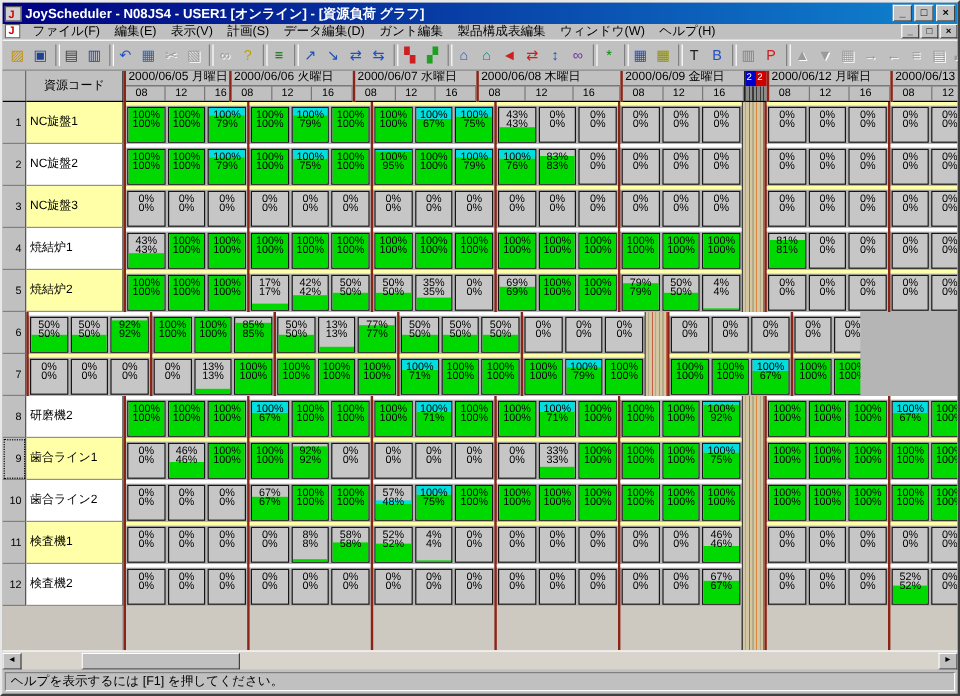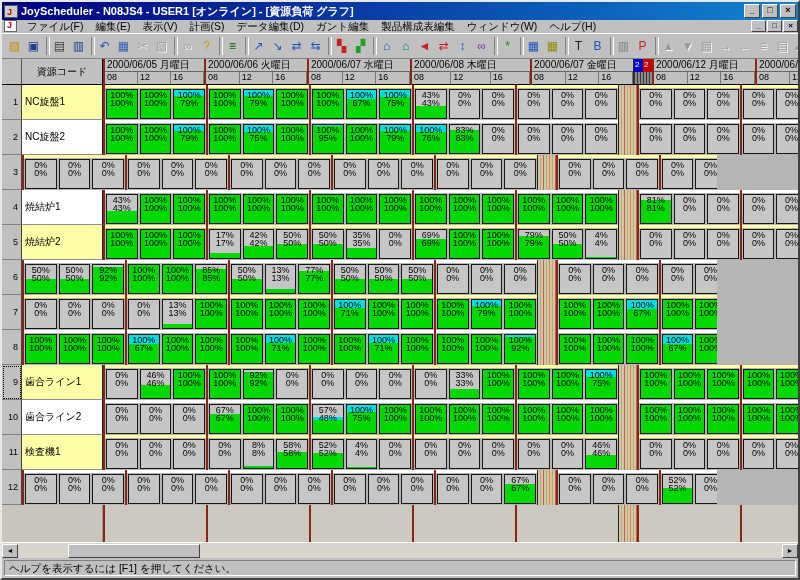--- a/index.html
+++ b/index.html
@@ -31,21 +31,21 @@
   .tsep:before{content:"";position:absolute;left:3px;top:1px;bottom:1px;width:2px;border-left:1px solid #808080;border-right:1px solid #fff}
 
   
   .grid{position:absolute;top:57px;left:0;width:796px;height:483px;background:#b5b5b5;overflow:hidden}
   .ghead{display:flex;height:26px;background:#b5b5b5}
   .gcorner1{width:20px;background:#c0c0c0;border-right:1px solid #555;border-bottom:1px solid #000;flex:none}
   .gcorner2{width:81px;background:#c0c0c0;border-right:1px solid #000;border-bottom:1px solid #000;font-size:10px;text-align:center;line-height:25px;flex:none;color:#000;white-space:nowrap;overflow:hidden}
   .dgh{border-left:2px solid #8d2315;display:flex;flex-direction:column;overflow:hidden;flex:none;background:#c0c0c0}
   .dglabel{height:13px;font-size:10px;line-height:12px;padding-left:2px;white-space:nowrap;border-bottom:1px solid #666;color:#000}
   .dgtimes{height:13px;display:flex;border-bottom:1px solid #000}
-  .tcell{flex:1 0 33px;font-size:9px;line-height:11px;padding-left:2px;border-right:1px solid #777;color:#000}
+  .tcell{flex:1 0 33px;font-size:9px;line-height:11px;padding-left:8px;border-right:1px solid #777;color:#000}
   .wkh{width:19px;flex:none;display:flex;flex-direction:column;border-left:1px solid #222}
   .wkdates{height:13px;display:flex}
   .wksat{flex:1;background:#0000cd;color:#fff;font-size:8px;line-height:12px;padding-left:1px;overflow:hidden}
   .wksun{flex:1;background:#cd0000;color:#fff;font-size:8px;line-height:12px;padding-left:1px;overflow:hidden}
   .wktimes{height:13px;background:repeating-linear-gradient(90deg,#3a3a3a 0 1px,#8a8a8a 1px 3px);border-bottom:1px solid #000}
 
   .grow{display:flex;height:35px;background:#b5b5b5}
   .numcell{width:20px;background:#c0c0c0;border-right:1px solid #404040;border-bottom:1px solid #808080;font-size:9px;text-align:right;padding-right:3px;line-height:34px;flex:none;color:#000}
   .numcell.foc{outline:1px dotted #000;outline-offset:-2px}
   .namecell{width:81px;border-right:1px solid #202020;border-bottom:1px solid #909090;font-size:10px;padding-left:3px;line-height:33px;flex:none;white-space:nowrap;overflow:hidden;color:#000}
@@ -238,21 +238,21 @@
         </div>
         <div class="tbtn dis">
           <span style="color:#9a9a9a">▬</span>
         </div>
       </div>
 
   <div class="grid" id="grid">
         <div class="ghead">
           <div class="gcorner1"></div>
           <div class="gcorner2">資源コード</div>
-          <div class="dgh" style="width:101px">
+          <div class="dgh" style="width:88px">
             <div class="dglabel">2000/06/05  月曜日</div>
             <div class="dgtimes">
               <div class="tcell" style="">08</div>
               <div class="tcell" style="">12</div>
               <div class="tcell" style="">16</div>
             </div>
           </div>
           <div class="dgh" style="width:103px">
             <div class="dglabel">2000/06/06  火曜日</div>
             <div class="dgtimes">
@@ -271,21 +271,21 @@
           </div>
           <div class="dgh" style="width:120px">
             <div class="dglabel">2000/06/08  木曜日</div>
             <div class="dgtimes">
               <div class="tcell" style="">08</div>
               <div class="tcell" style="">12</div>
               <div class="tcell" style="">16</div>
             </div>
           </div>
           <div class="dgh" style="width:103px">
-            <div class="dglabel">2000/06/07  金曜日</div>
+            <div class="dglabel">2000/06/09  金曜日</div>
             <div class="dgtimes">
               <div class="tcell" style="">08</div>
               <div class="tcell" style="">12</div>
               <div class="tcell" style="">16</div>
             </div>
           </div>
           <div class="wkh">
             <div class="wkdates">
               <div class="wksat">2</div>
               <div class="wksun">2</div>
@@ -653,20 +653,21 @@
                 <div class="vals">
                   <div>0%</div>
                   <div>0%</div>
                 </div>
               </div>
             </div>
           </div>
         </div>
         <div class="grow">
           <div class="numcell">3</div>
+          <div class="namecell" style="background:#ffffa8">NC旋盤3</div>
           <div class="dgrp" style="width:103px">
             <div class="strip" style="background:#ffffa8"></div>
             <div class="cells">
               <div class="cell">
                 <div class="vals">
                   <div>0%</div>
                   <div>0%</div>
                 </div>
               </div>
               <div class="cell">
@@ -1511,20 +1512,21 @@
                 <div class="vals">
                   <div>100%</div>
                   <div>100%</div>
                 </div>
               </div>
             </div>
           </div>
         </div>
         <div class="grow">
           <div class="numcell">8</div>
+          <div class="namecell" style="background:#ffffff">研磨機2</div>
           <div class="dgrp" style="width:103px">
             <div class="strip" style="background:#ffffff"></div>
             <div class="cells">
               <div class="cell">
                 <div class="gbar" style="height:28px"></div>
                 <div class="vals">
                   <div>100%</div>
                   <div>100%</div>
                 </div>
               </div>
@@ -2214,20 +2216,21 @@
                 <div class="vals">
                   <div>0%</div>
                   <div>0%</div>
                 </div>
               </div>
             </div>
           </div>
         </div>
         <div class="grow">
           <div class="numcell">12</div>
+          <div class="namecell" style="background:#ffffff">検査機2</div>
           <div class="dgrp" style="width:103px">
             <div class="strip" style="background:#ffffff"></div>
             <div class="cells">
               <div class="cell">
                 <div class="vals">
                   <div>0%</div>
                   <div>0%</div>
                 </div>
               </div>
               <div class="cell">

